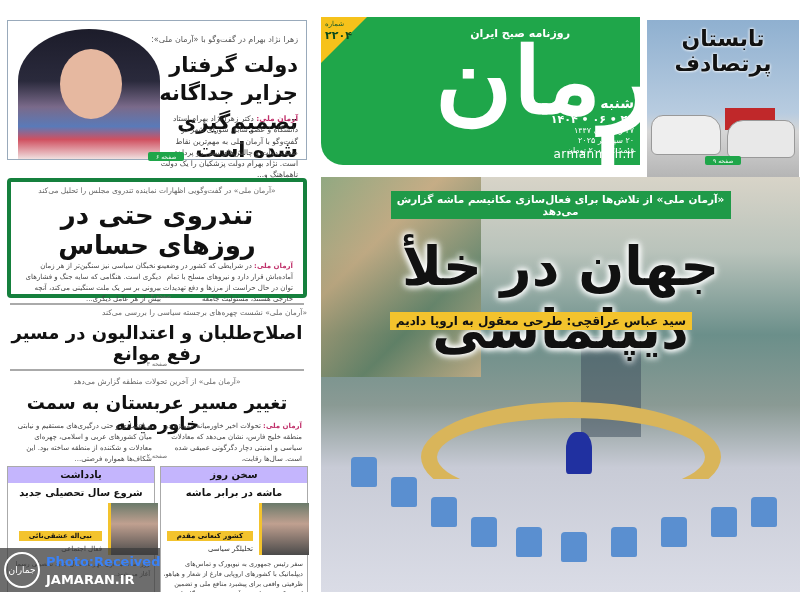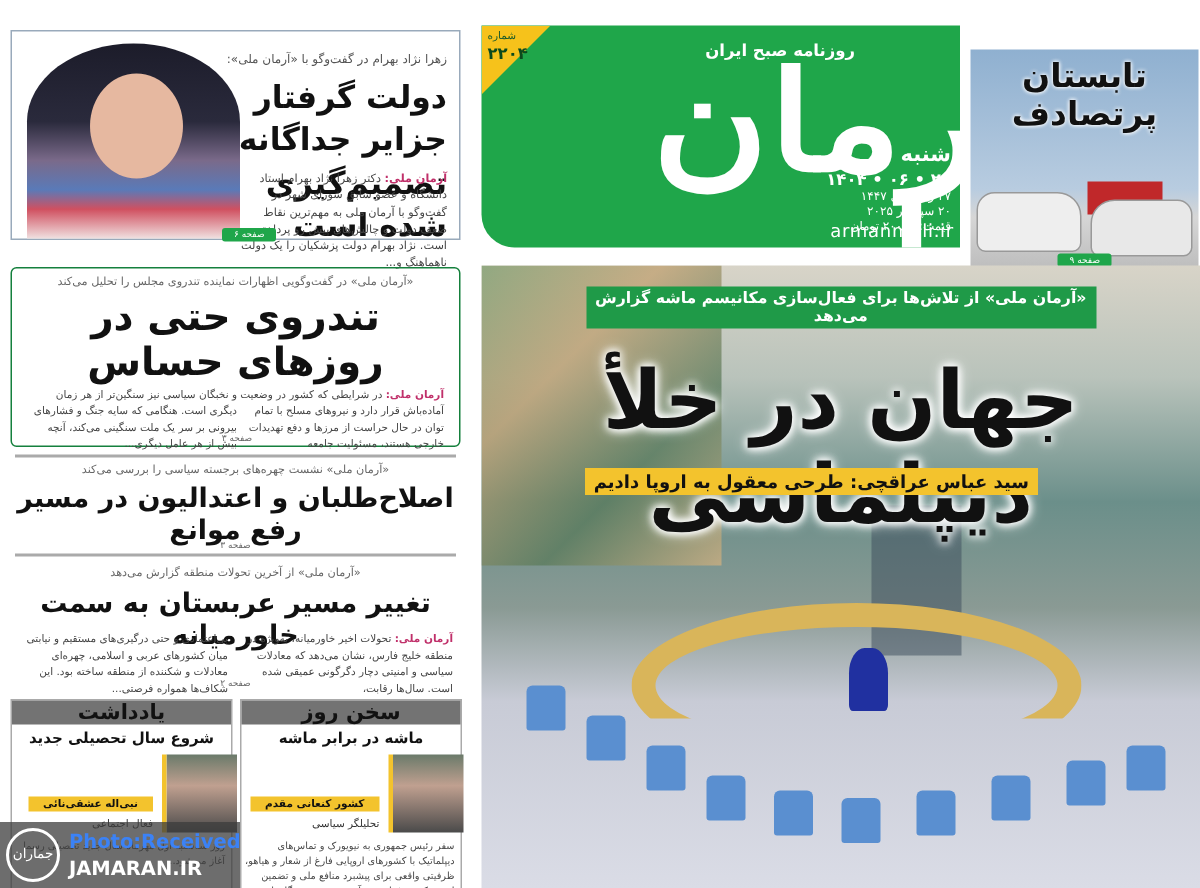--- a/index.html
+++ b/index.html
@@ -20,53 +20,53 @@
 
 #interview-box{left:7px;top:20px;width:300px;height:140px;border:1px solid #9ab;background:#fff}
 #interview-photo{left:10px;top:8px;width:142px;height:130px;background:linear-gradient(180deg,#1c1c2a 0%,#2a2a3c 40%,#7a6a8a 60%,#5a7ab8 75%,#d05060 85%,#f0e0e0 100%);border-radius:50% 50% 0 0/40% 40% 0 0}
 #interview-face{left:52px;top:28px;width:62px;height:70px;background:#e6b8a0;border-radius:50%}
 #interview-kicker{right:8px;top:14px;font-size:8px;color:#555}
 #interview-title{right:8px;top:30px;font-size:21px;font-weight:bold;color:#111;line-height:1.35;text-align:right;width:160px}
 #interview-body{right:8px;top:92px;font-size:7.5px;color:#444;text-align:right;width:138px;line-height:1.5}
 .src{color:#c0306a;font-weight:bold}
 .pagetag{background:#1fa64a;color:#fff;font-size:6px;padding:1px 8px;border-radius:2px}
 
-#accident-box{left:647px;top:33px;width:152px;height:186px;background:linear-gradient(180deg,#8fb0d0 0%,#b8cce0 50%,#d6d6d6 60%,#a0a0a0 100%);overflow:hidden}
+#accident-box{left:647px;top:20px;width:152px;height:186px;background:linear-gradient(180deg,#8fb0d0 0%,#b8cce0 50%,#d6d6d6 60%,#a0a0a0 100%);overflow:hidden}
 #accident-title{left:0;right:0;top:6px;text-align:center;font-size:22px;font-weight:bold;color:#111;line-height:1.15;text-shadow:0 0 3px #fff,0 0 3px #fff}
 #car1{left:4px;top:95px;width:70px;height:40px;background:#eee;border-radius:12px 16px 6px 6px;border:1px solid #999}
 #car2{left:80px;top:100px;width:68px;height:38px;background:#e8e8e8;border-radius:16px 10px 6px 6px;border:1px solid #999}
 #truck{left:78px;top:88px;width:50px;height:22px;background:#c0282a}
 
 #hero{left:321px;top:177px;width:479px;height:415px;background:linear-gradient(180deg,#d8d4c8 0%,#b9c3bb 18%,#6b8f8a 38%,#8a9a94 55%,#c8cbd6 70%,#dadce6 100%);overflow:hidden}
 #mural{left:0;top:0;width:160px;height:200px;background:linear-gradient(135deg,#7a9a6a,#c0a070,#5a7a5a,#d0b080);opacity:.75}
 #table-ring{left:100px;top:225px;width:300px;height:110px;border:16px solid #d9b55a;border-radius:50%;border-top-color:#d9b55a;clip-path:inset(0 0 30% 0)}
 #hero-kicker{right:0;left:0;top:14px;margin:auto;width:340px;background:#1f9a48;color:#fff;font-size:10.5px;font-weight:bold;text-align:center;padding:2px 4px}
 #hero-title{left:0;right:0;top:58px;text-align:center;font-size:54px;font-weight:bold;color:#111;text-shadow:0 0 6px #fff,0 0 6px #fff,0 0 10px #fff}
 #hero-sub{right:108px;top:135px;background:#f3c32d;color:#111;font-size:12px;font-weight:bold;padding:2px 6px}
 .chair{background:#5a8fd0;border-radius:4px 4px 2px 2px;width:26px;height:30px}
 
-#story1{left:7px;top:178px;width:300px;height:120px;border:1px solid #15803d;border-radius:4px}
+#story1{left:7px;top:178px;width:300px;height:120px;border:4px solid #15803d;border-radius:4px}
 #story1-kicker{left:0;right:0;top:4px;text-align:center;font-size:7.5px;color:#666}
 #story1-title{left:0;right:0;top:18px;text-align:center;font-size:26px;font-weight:bold;color:#111}
 #story1-sub{left:0;right:0;top:55px;text-align:center;font-size:11px;color:#222;font-weight:bold}
 #story1-sub .sq{display:inline-block;width:8px;height:8px;background:#1fa64a;margin-left:4px;vertical-align:middle;border:1px solid #0a6}
 .col-text{font-size:7px;color:#444;line-height:1.55;text-align:right}
 #s1-colR{right:10px;top:79px;width:140px}
 #s1-colL{left:10px;top:79px;width:140px}
 .hr{height:2px;background:#aaa;width:294px}
-#story2-kicker{left:7px;width:300px;top:308px;text-align:center;font-size:7.5px;color:#666}
+#story2-kicker{left:7px;width:300px;top:308px;text-align:right;font-size:7.5px;color:#666}
 #story2-title{left:7px;width:300px;top:322px;text-align:center;font-size:18px;font-weight:bold;color:#111}
 #story3-kicker{left:7px;width:300px;top:377px;text-align:center;font-size:7.5px;color:#666}
 #story3-title{left:7px;width:300px;top:392px;text-align:center;font-size:18px;font-weight:bold;color:#111}
 #s3-colR{right:498px;top:421px;width:140px}
 #s3-colL{left:12px;top:421px;width:140px}
 .pnum{font-size:6px;color:#666;text-align:center;width:300px;left:7px}
 
 .opbox{border:1px solid #aaa;width:148px;height:130px;background:#fff}
-.ophead{left:0;right:0;top:0;height:16px;background:#737373;text-align:center;font-size:14px;font-weight:bold;color:#111;line-height:16px}
+.ophead{left:0;right:0;top:0;height:16px;background:#c4b5fd;text-align:center;font-size:10px;font-weight:bold;color:#111;line-height:16px}
 .optitle{left:0;right:0;top:20px;text-align:center;font-size:10px;font-weight:bold;color:#111}
 .opphoto{width:50px;height:52px;background:linear-gradient(180deg,#6a7a6a,#c0a090 40%,#4a4a4a 100%);border-left:3px solid #f3c32d}
 .opname{background:#f3c32d;font-size:7px;font-weight:bold;color:#111;padding:1px 10px}
 .oprole{font-size:7px;color:#333}
 .optext{font-size:6.5px;color:#444;line-height:1.55;text-align:right}
 #watermark{left:0;top:548px;width:160px;height:44px;background:rgba(60,60,60,.75);direction:ltr}
 #wm-logo{left:4px;top:4px;width:36px;height:36px;border-radius:50%;border:2px solid #fff;color:#fff;font-size:9px;text-align:center;line-height:32px}
 #wm-text1{left:46px;top:6px;color:#3b82f6;font-size:13px;font-weight:bold}
 #wm-text2{left:46px;top:24px;color:#fff;font-size:13px;font-weight:bold}
 </style>

